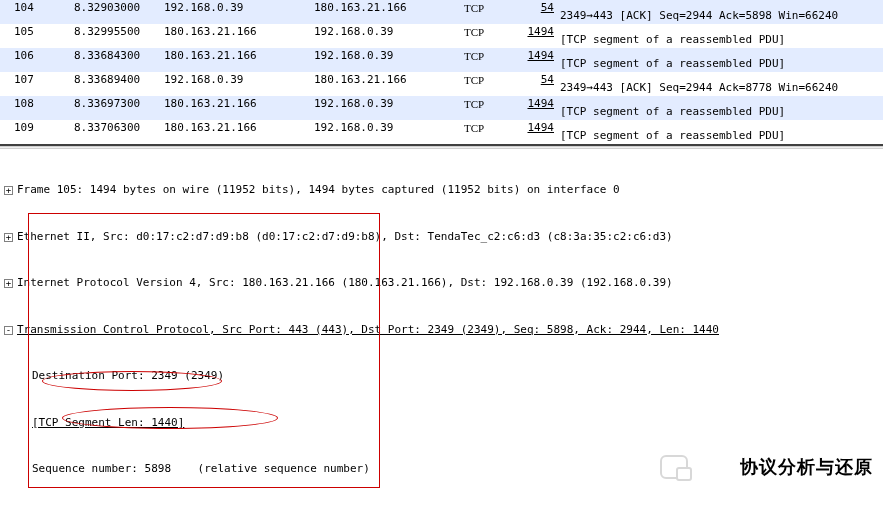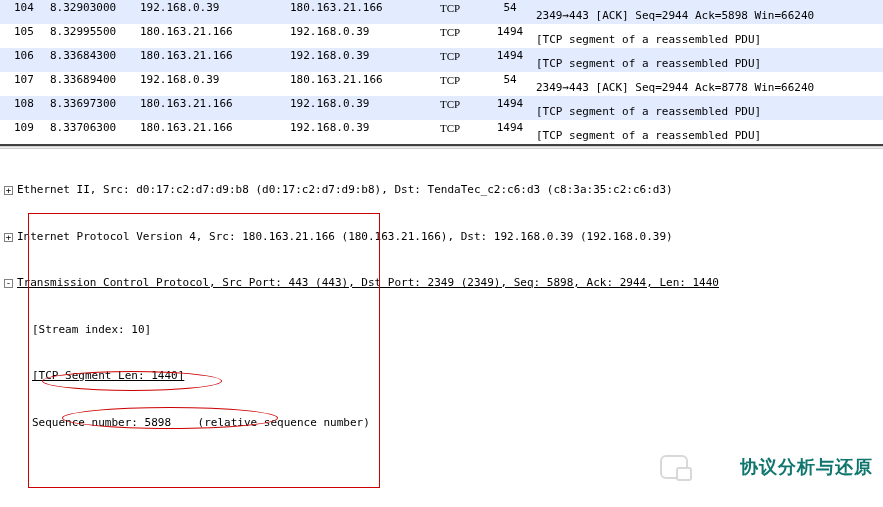--- a/index.html
+++ b/index.html
@@ -17,25 +17,25 @@
     border-bottom: 2px solid #404040;
   }
   .packet-row {
     display: flex;
     padding: 1px 0 1px 14px;
     white-space: pre;
     line-height: 14px;
   }
   .packet-row.blue { background: #e3ecff; }
   .packet-row .c-no { width: 36px; }
-  .packet-row .c-time { width: 90px; }
+  .packet-row .c-time { width: 90px; margin-left: 24px; }
   .packet-row .c-src { width: 150px; }
   .packet-row .c-dst { width: 150px; }
   .packet-row .c-proto { width: 50px; font-family: Liberation Serif, serif; }
-  .packet-row .c-len { width: 46px; text-align: center; padding-right: 6px;}
+  .packet-row .c-len { width: 46px; text-align: right; padding-right: 6px; text-decoration: underline;}
   .packet-row .c-info { flex: 1; overflow: hidden; margin-top: 8px; }
   .scrollbar-gap {
     height: 3px;
     background: #f0f0f0;
     border-top: 1px solid #d0d0d0;
     border-bottom: 1px solid #d0d0d0;
   }
   .tree-pane {
     padding: 2px 0;
     position: relative;
@@ -69,21 +69,21 @@
     border: 1px solid #cc0000;
     border-radius: 50%;
     pointer-events: none;
   }
   .watermark {
     position: absolute;
     right: 10px;
     top: 455px;
     display: flex;
     align-items: center;
-    color: #0f766e;
+    color: #000000;
     font-family: "Microsoft YaHei", Arial, sans-serif;
     font-size: 18px;
     font-weight: bold;
     letter-spacing: 1px;
     pointer-events: none;
     gap: 44px;
   }
   .wm-icon {
     width: 28px; height: 24px;
     border: 2px solid #d8d8d8;
@@ -120,24 +120,25 @@
   <div class="packet-row blue">
     <span class="c-no">108</span><span class="c-time">8.33697300</span><span class="c-src">180.163.21.166</span><span class="c-dst">192.168.0.39</span><span class="c-proto">TCP</span><span class="c-len">1494</span><span class="c-info">[TCP segment of a reassembled PDU]</span>
   </div>
   <div class="packet-row">
     <span class="c-no">109</span><span class="c-time">8.33706300</span><span class="c-src">180.163.21.166</span><span class="c-dst">192.168.0.39</span><span class="c-proto">TCP</span><span class="c-len">1494</span><span class="c-info">[TCP segment of a reassembled PDU]</span>
   </div>
 </div>
 <div class="scrollbar-gap"></div>
 
 <div class="tree-pane">
+  <div class="tree-line"><span class="exp">+</span><span>Frame 105: 1494 bytes on wire (11952 bits), 1494 bytes captured (11952 bits) on interface 0</span></div>
   <div class="tree-line"><span class="exp">+</span><span>Ethernet II, Src: d0:17:c2:d7:d9:b8 (d0:17:c2:d7:d9:b8), Dst: TendaTec_c2:c6:d3 (c8:3a:35:c2:c6:d3)</span></div>
   <div class="tree-line"><span class="exp">+</span><span>Internet Protocol Version 4, Src: 180.163.21.166 (180.163.21.166), Dst: 192.168.0.39 (192.168.0.39)</span></div>
   <div class="tree-line"><span class="exp">-</span><span class="underline">Transmission Control Protocol, Src Port: 443 (443), Dst Port: 2349 (2349), Seq: 5898, Ack: 2944, Len: 1440</span></div>
-  <div class="tree-line"><span class="gap2"></span><span>[Stream index: 10]</span></div>
+  <div class="tree-line"><span class="gap2"></span><span>Destination Port: 2349 (2349)</span></div>
   <div class="tree-line"><span class="gap2"></span><span class="underline">[TCP Segment Len: 1440]</span></div>
   <div class="tree-line"><span class="gap2"></span><span>Sequence number: 5898    (relative sequence number)</span></div>
   
   
   
   
   
   
   
   

